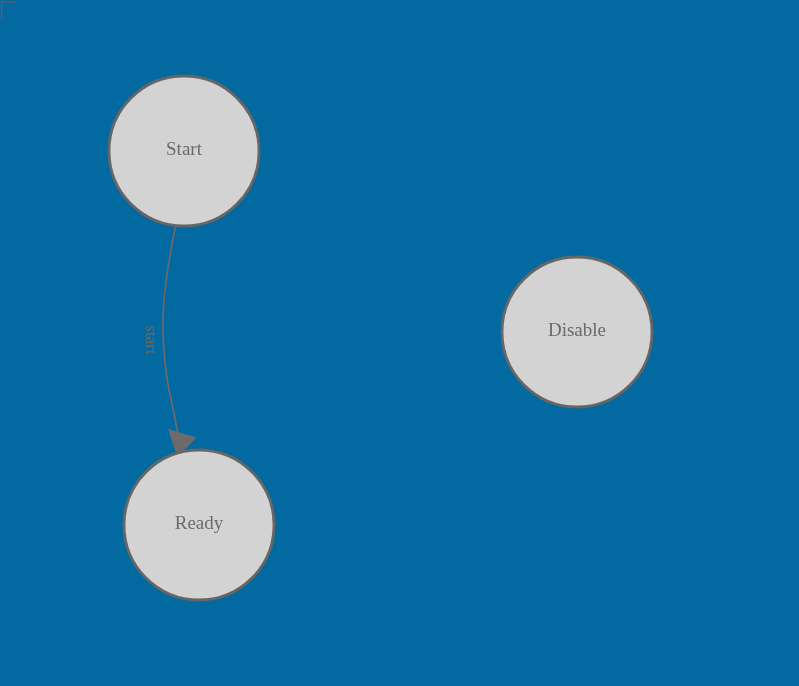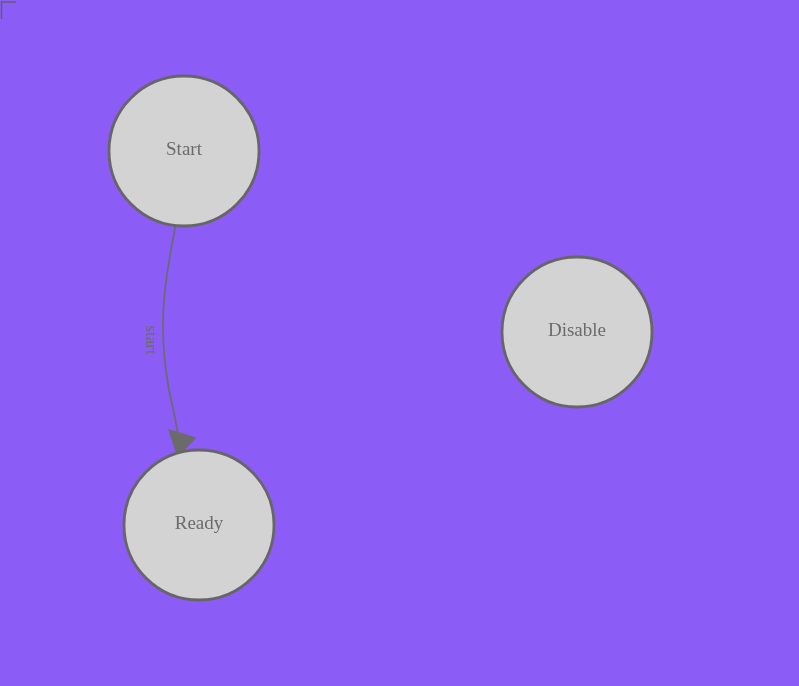--- a/index.html
+++ b/index.html
@@ -49,21 +49,21 @@
     dominant-baseline: middle;
   }
   .frame-mark {
     fill: none;
     stroke-width: 1.4;
   }
 </style>
 </head>
 <body>
 
-<div id="canvas-root" style="width: 799px; height: 686px; background: #8b5cf6;">
+<div id="canvas-root" style="width: 799px; height: 686px; background: #0369a1;">
   <svg id="diagram-svg" viewBox="0 0 799 686" xmlns="http://www.w3.org/2000/svg">
 
     <g>
       <path class="frame-mark" id="mark-h" stroke="#5f6063" d="M 1 2 L 16 2"></path>
       <path class="frame-mark" id="mark-v" stroke="#5f6063" d="M 1.5 1 L 1.5 19"></path>
     </g>
 
     <g>
       <g>
         <path class="edge-path" id="edge0-path" stroke="#6b6b6b" d="M 175.5 226 C 163 288 158 330 169 390 C 175 416 177 428 179 440"></path>

